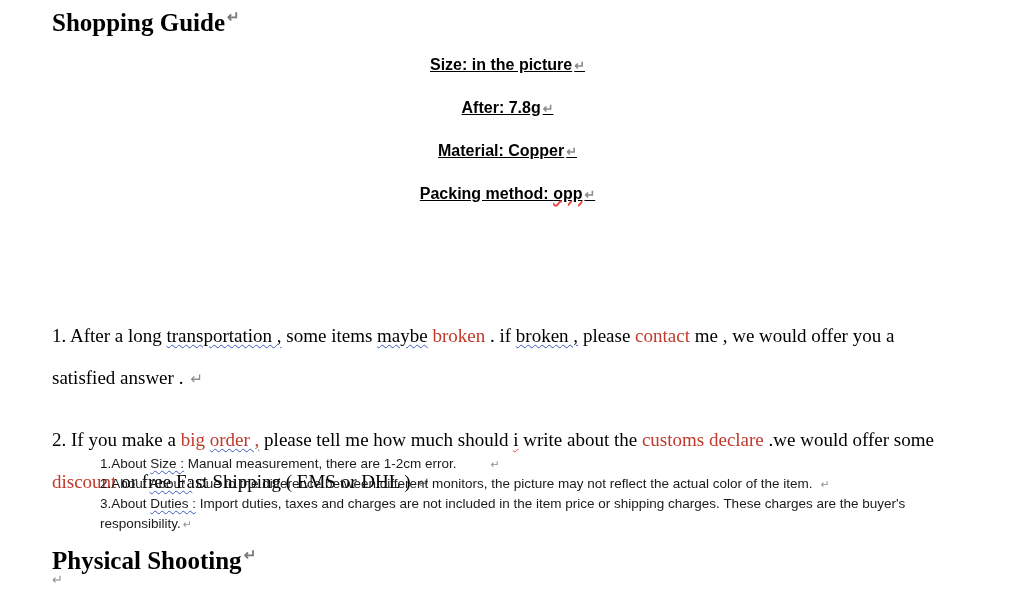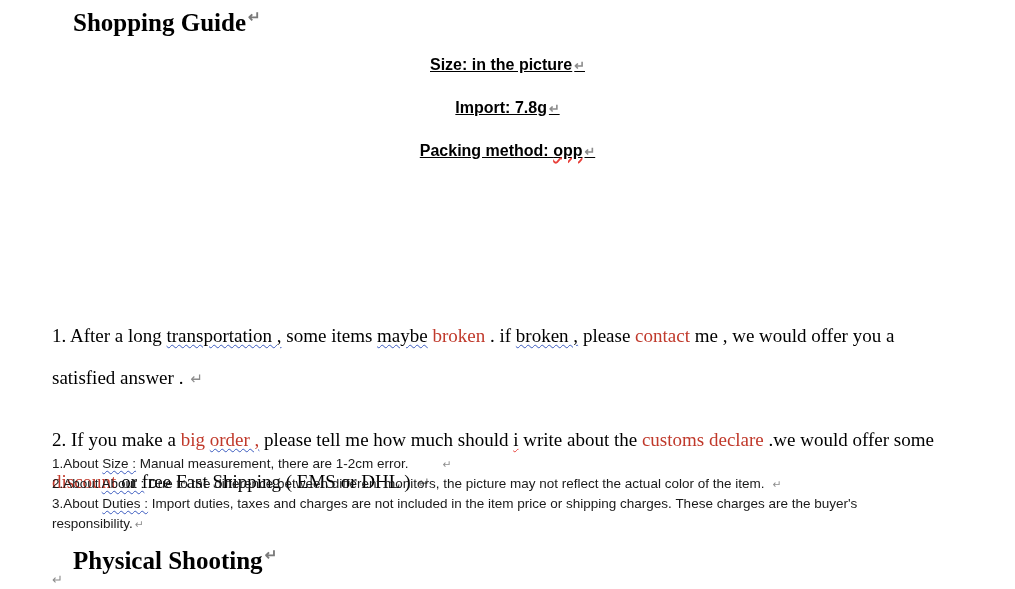--- a/index.html
+++ b/index.html
@@ -25,21 +25,21 @@
   }
 
   
   .heading {
     font-family: "Liberation Serif", serif;
     font-weight: bold;
     font-size: 25px;
     line-height: 30px;
     color: #000;
     margin: 0;
-    padding-left: 73px;
+    padding-left: 52px;
     white-space: nowrap;
   }
   .heading-1 { position: absolute; top: 2px;   left: 0; }
   .heading-2 { position: absolute; top: 540px; left: 0; }
 
   
   .spec-list {
     position: absolute;
     top: 44px;
     left: 0;
@@ -74,21 +74,21 @@
   .notes {
     position: absolute;
     top: 454px;
     left: 52px;
     width: 880px;
     font-family: "Liberation Sans", sans-serif;
     font-size: 13.5px;
     line-height: 20px;
     color: #1a1a1a;
   }
-  .note-line { white-space: normal; }
+  .note-line { white-space: normal; margin-left: 48px; }
 
   
   .lone-pilcrow {
     position: absolute;
     top: 572px;
     left: 52px;
     font-family: "Liberation Sans", sans-serif;
     font-size: 13px;
     color: #8c8c8c;
   }
@@ -138,22 +138,23 @@
 <body>
 
 <div class="page">
 
   <h1 class="heading heading-1"><span>Shopping Guide</span><span class="pilcrow-lg">↵</span></h1>
 
   <div class="spec-list">
 
     <div class="spec-line"><span>Size: in the picture</span><span class="pilcrow">↵</span></div>
 
-    <div class="spec-line"><span>Import: 7.8g</span><span class="pilcrow">↵</span></div>
+    <div class="spec-line"><span>After: 7.8g</span><span class="pilcrow">↵</span></div>
 
+    <div class="spec-line"><span>Material: Copper</span><span class="pilcrow">↵</span></div>
 
     <div class="spec-line"><span>Packing method: </span><span class="sq-red-thick">opp</span><span class="pilcrow">↵</span></div>
 
 
 
   </div>
 
   <div class="para-block">
 
     <p class="para"><span>1. </span><span>After a long </span><span class="sq-blue">transportation ,</span><span> some items </span><span class="sq-blue">maybe</span><span> </span><span class="red">broken</span><span> . if </span><span class="sq-blue">broken ,</span><span> please </span><span class="red">contact</span><span> me , we would offer you a satisfied answer . </span><span class="pilcrow">↵</span></p>

